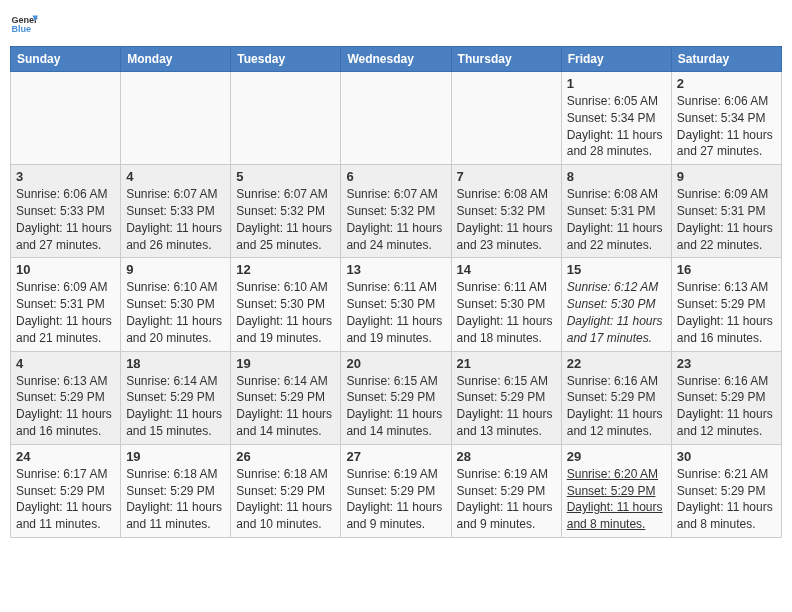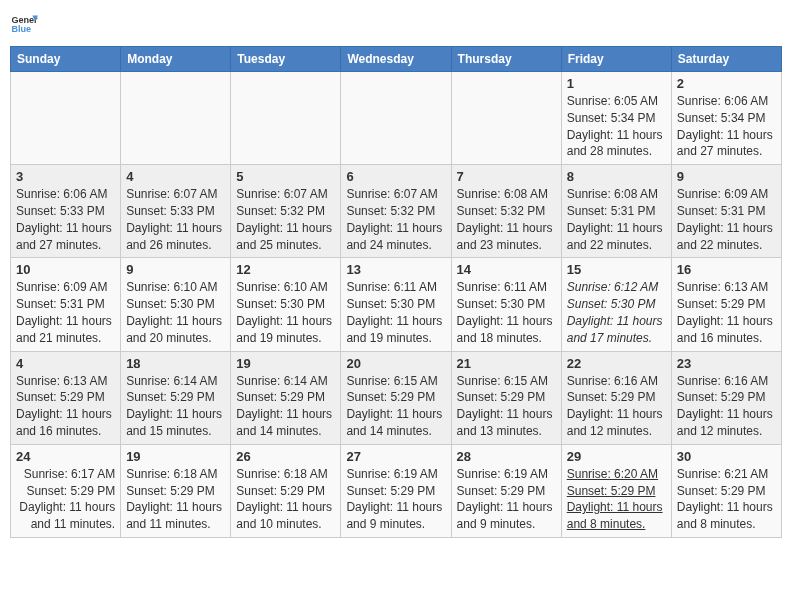--- a/index.html
+++ b/index.html
@@ -282,21 +282,21 @@
           <span class="day-number">23</span>
           <div class="day-info" style="white-space: pre-line;">Sunrise: 6:16 AM
 Sunset: 5:29 PM
 Daylight: 11 hours
 and 12 minutes.</div>
         </td>
       </tr>
       <tr>
         <td>
           <span class="day-number">24</span>
-          <div class="day-info" style="white-space: pre-line; text-align: right;">Sunrise: 6:17 AM
+          <div class="day-info" style="white-space: pre-line;">Sunrise: 6:17 AM
 Sunset: 5:29 PM
 Daylight: 11 hours
 and 11 minutes.</div>
         </td>
         <td>
           <span class="day-number">19</span>
           <div class="day-info" style="white-space: pre-line;">Sunrise: 6:18 AM
 Sunset: 5:29 PM
 Daylight: 11 hours
 and 11 minutes.</div>

